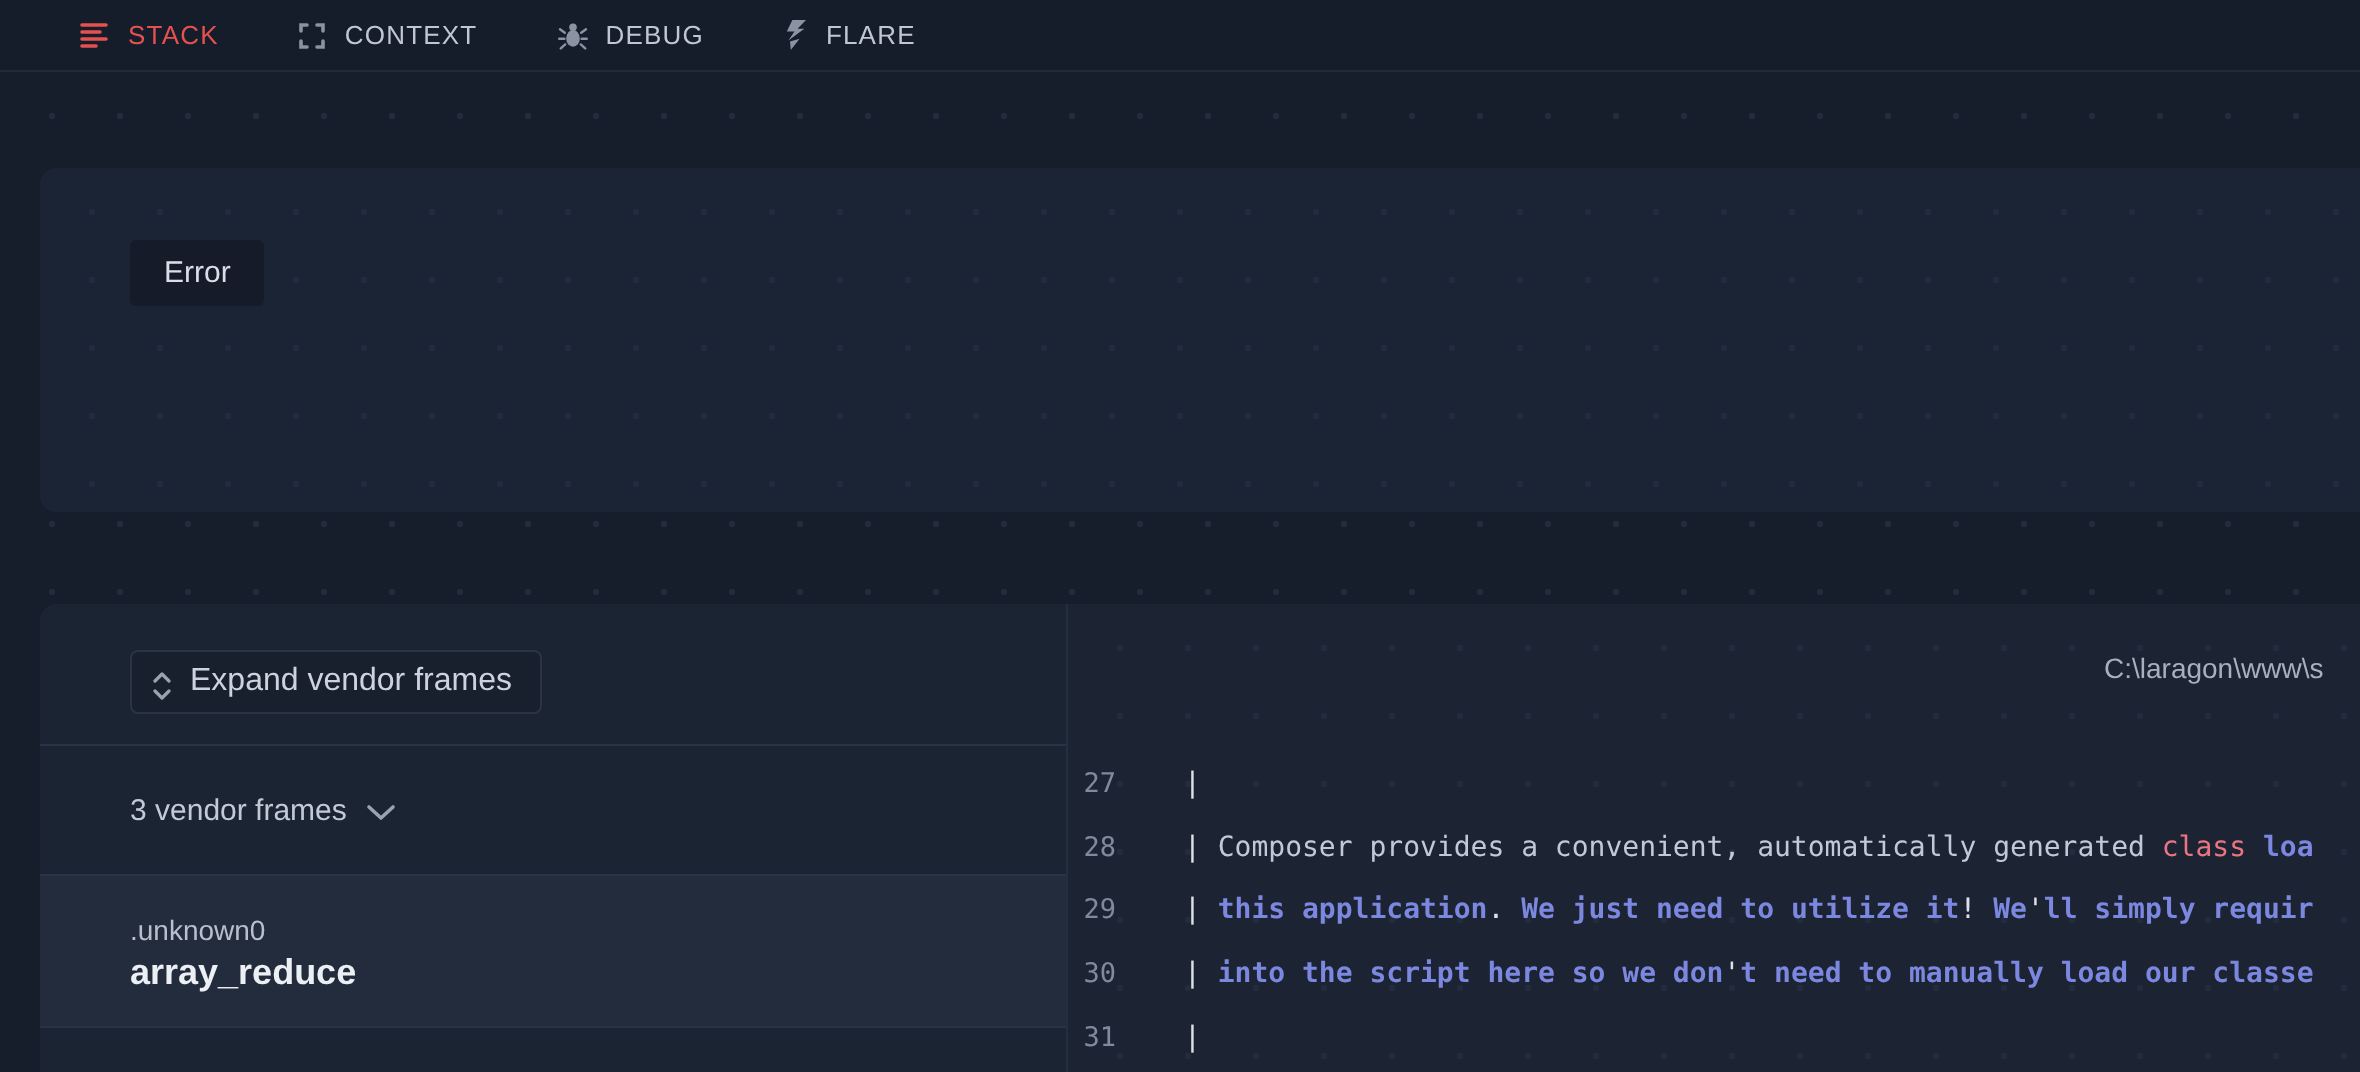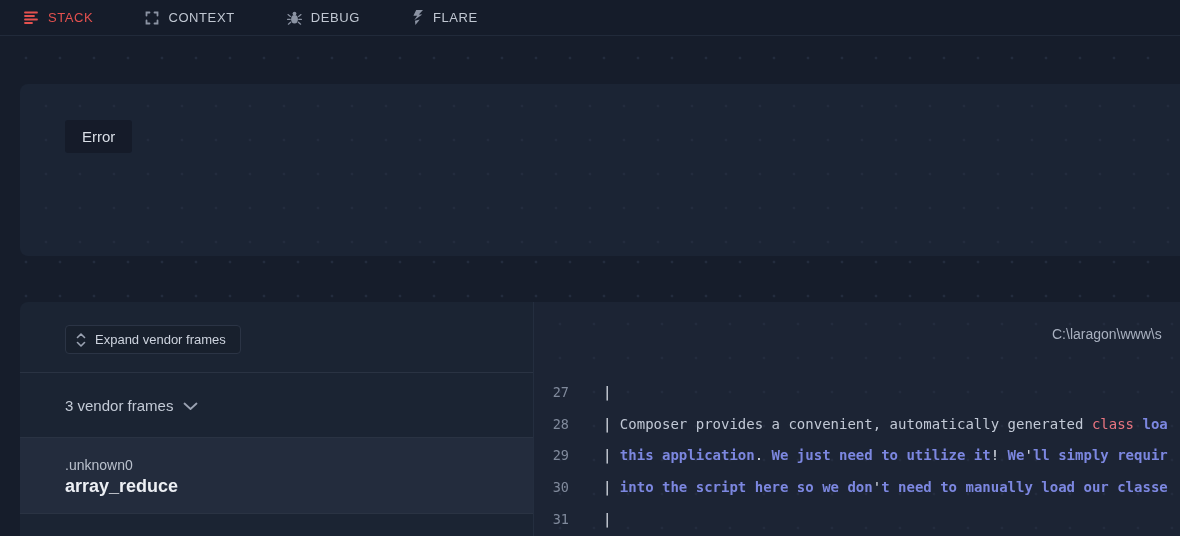--- a/index.html
+++ b/index.html
@@ -10,21 +10,21 @@
     color:#c6ccd8;
   }
   .dots {
     background-image: radial-gradient(circle, #232c3e 1.5px, transparent 1.6px);
     background-size: 34px 34px;
     background-position: 9px 5px;
   }
   
   .nav {
     height:36px; background:#151c2a; border-bottom:1px solid #212a3a;
-    display:flex; align-items:center; gap:52px; padding-left:24px;
+    display:flex; align-items:center; gap:40px; padding-left:40px;
   }
   .nav-tab {
     display:flex; align-items:center; gap:9px; cursor:pointer;
     font-size:13px; letter-spacing:0.6px; color:#c0c7d2; font-weight:400;
   }
   .nav-tab .ticon { display:flex; align-items:center; color:#8b93a3; }
   .nav-tab.active { color:#e4514f; }
   .nav-tab.active .ticon { color:#e4514f; }
   
   .page { position:relative; width:1360px; height:500px; }
@@ -43,23 +43,23 @@
     font-size:20px; font-weight:700; color:#f1f3f7;
   }
   
   .stack-card {
     position:absolute; left:20px; top:266px; width:1340px; height:400px;
     display:flex; border-radius:8px 8px 0 0; overflow:hidden;
   }
   .frames-panel { width:513px; background:#1b2433; position:relative; flex:none; }
   .frames-header { height:71px; padding:23px 0 0 45px; border-bottom:1px solid #2a3343; }
   .expand-btn {
-    display:inline-flex; align-items:center; gap:9px;
+    display:inline-flex; align-items:flex-end; gap:9px;
     padding:6px 14px 6px 10px; border:1px solid #2b3445; border-radius:4px;
-    background:#18202d; color:#cdd3de; font-size:13px; cursor:pointer;
+    background:#18202d; color:#cdd3de; font-size:16px; cursor:pointer;
   }
   .expand-btn .eicon { color:#9aa2b2; display:flex; }
   .group-row {
     height:65px; display:flex; align-items:center; gap:10px;
     padding-left:45px; border-bottom:1px solid #2a3343;
     font-size:15px; color:#c3cad6; cursor:pointer;
   }
   .group-row .gicon { color:#9aa2b2; display:flex; margin-top:2px; }
   .frame-row {
     height:76px; background:#232c3d; border-bottom:1px solid #2a3343;
@@ -74,21 +74,21 @@
   .file-path {
     position:absolute; left:518px; top:24px; white-space:nowrap;
     font-size:14px; color:#a8b0bf; cursor:pointer;
   }
   .code-lines { position:absolute; left:0; top:74px; right:0; }
   .code-line {
     height:31.7px; display:flex; align-items:center;
     font-family:"DejaVu Sans Mono", monospace; font-size:14px; white-space:pre;
   }
   .ln {
-    width:22px; margin-left:13px; text-align:right; flex:none;
+    width:22px; margin-left:2px; text-align:right; flex:none;
     color:#808a9c; font-size:13.5px;
   }
   .code-text { margin-left:34px; }
   .tok-punct { color:#dde2ea; }
   .tok-gray  { color:#c2c9d6; }
   .tok-red   { color:#ea7580; }
   .tok-blue  { color:#7c87e0; font-weight:700; }
 </style>
 </head>
 <body>

